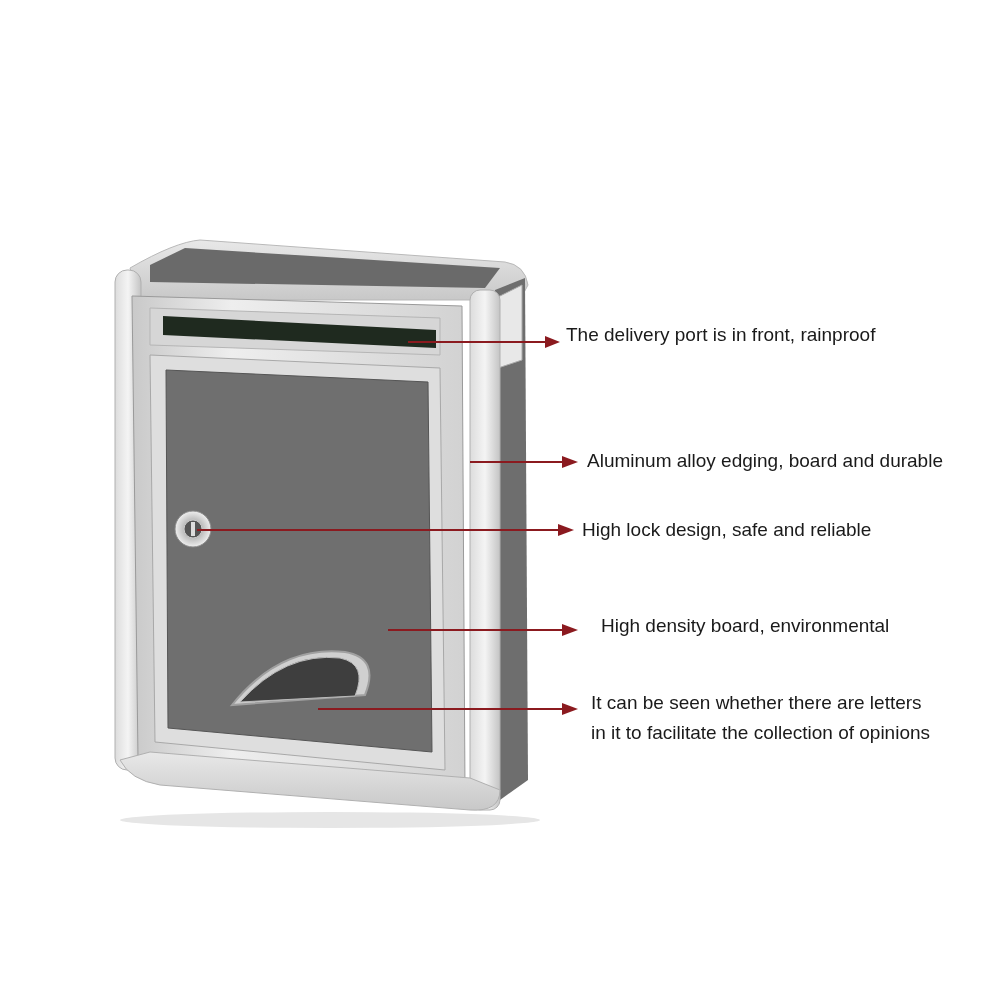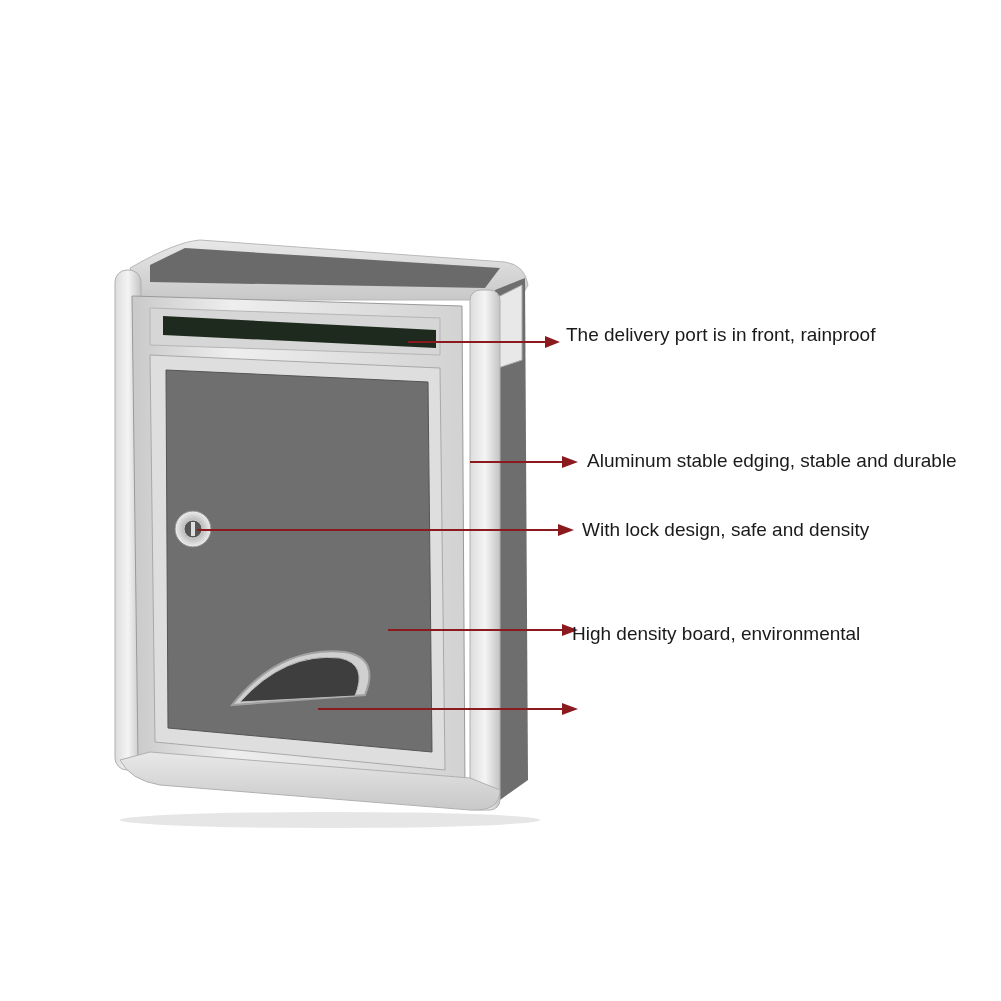--- a/index.html
+++ b/index.html
@@ -86,25 +86,29 @@
       <line x1="318" y1="709" x2="566" y2="709"></line>
       <polygon points="562,703 578,709 562,715" stroke="none"></polygon>
     </g>
   </svg>
 
   <div class="label" style="left:566px; top:320px;">
     <div>The delivery port is in front, rainproof</div>
   </div>
 
   <div class="label" style="left:587px; top:446px;">
-    <div>Aluminum stable edging, stable and durable</div>
+    <div>Aluminum alloy edging, board and durable</div>
   </div>
 
   <div class="label" style="left:582px; top:515px;">
-    <div>With lock design, safe and density</div>
+    <div>High lock design, safe and reliable</div>
   </div>
 
-  <div class="label" style="left:572px; top:611px;margin-top:8px;">
+  <div class="label" style="left:601px; top:611px;">
     <div>High density board, environmental</div>
   </div>
 
+  <div class="label" style="left:591px; top:688px;">
+    <div>It can be seen whether there are letters</div>
+    <div>in it to facilitate the collection of opinions</div>
+  </div>
 
 </div>
 
 </body></html>

